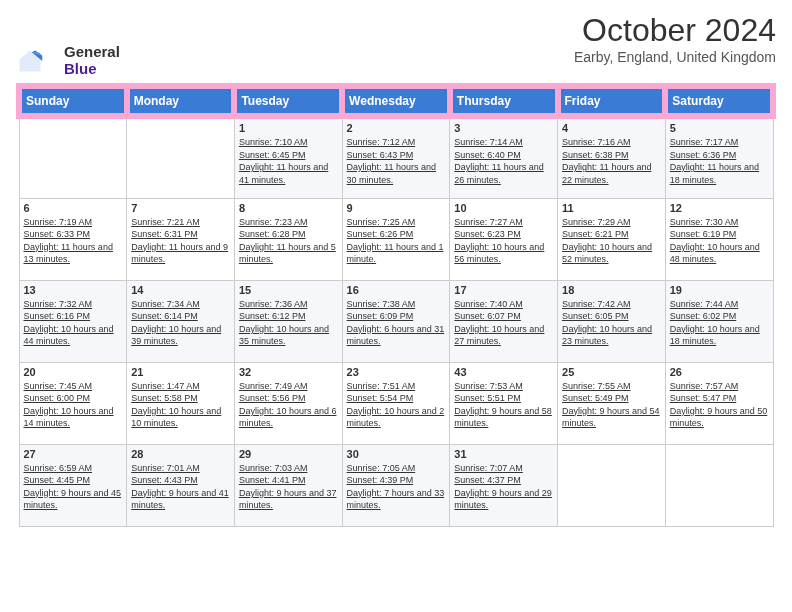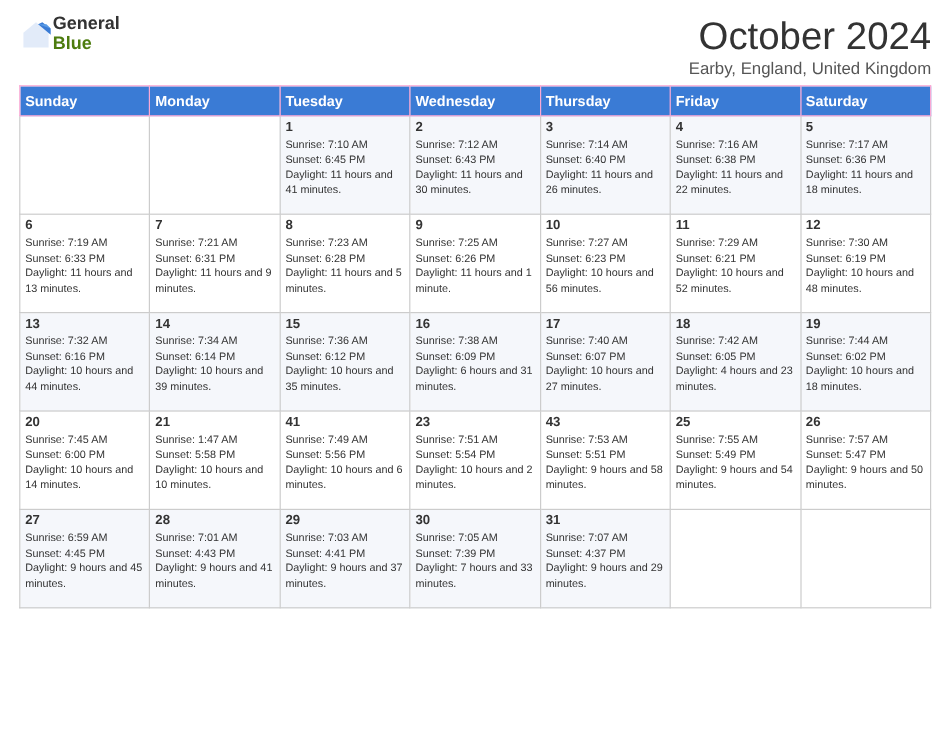--- a/index.html
+++ b/index.html
@@ -18,29 +18,30 @@
     }
     .header {
       display: flex;
       justify-content: space-between;
       align-items: flex-start;
       margin-bottom: 6px;
     }
     .logo {
       display: flex;
       align-items: center;
-      gap: 0;
+      gap: 20px;
+      margin-top: 32px;
     }
     .logo-text {
       font-size: 15px;
       font-weight: bold;
       line-height: 1.1;
     }
     .logo-text .general { color: #333; }
-    .logo-text .blue { color: #4d7c0f; }
+    .logo-text .blue { color: #4c1d95; }
     .logo-icon {
       width: 28px;
       height: 28px;
     }
     .title-block {
       text-align: right;
     }
     .month-title {
       font-size: 32px;
       font-weight: normal;
@@ -55,21 +56,21 @@
       border-collapse: collapse;
       table-layout: fixed;
     }
     .calendar th {
       background: #3a7bd5;
       color: #fff;
       font-size: 12px;
       font-weight: bold;
       padding: 5px 4px;
       text-align: left;
-      border: 1px solid #f9a8d4;
+      border: 6px solid #f9a8d4;
     }
     .calendar td {
       border: 1px solid #ccc;
       vertical-align: top;
       padding: 3px 4px;
       font-size: 9.5px;
       color: #333;
       height: 82px;
       background: #fff;
     }
@@ -85,20 +86,21 @@
       display: block;
       margin-bottom: 2px;
     }
     .empty {
       background: #fff !important;
     }
     .cell-content {
       font-size: 9px;
       line-height: 1.4;
       color: #333;
+      text-decoration: underline;
     }
   </style>
 </head>
 <body>
 
 <div class="page">
   <div class="header">
     <div class="logo">
       <svg class="logo-icon" viewBox="0 0 32 32" xmlns="http://www.w3.org/2000/svg">
         <rect x="0" y="0" width="32" height="32" fill="#fff"></rect>
@@ -271,21 +273,21 @@
             <div>Sunrise: 7:40 AM</div>
             <div>Sunset: 6:07 PM</div>
             <div>Daylight: 10 hours and 27 minutes.</div>
           </div>
         </td>
           <td>
           <span class="day-num">18</span>
           <div class="cell-content">
             <div>Sunrise: 7:42 AM</div>
             <div>Sunset: 6:05 PM</div>
-            <div>Daylight: 4 hours and 23 minutes.</div>
+            <div>Daylight: 10 hours and 23 minutes.</div>
           </div>
         </td>
           <td>
           <span class="day-num">19</span>
           <div class="cell-content">
             <div>Sunrise: 7:44 AM</div>
             <div>Sunset: 6:02 PM</div>
             <div>Daylight: 10 hours and 18 minutes.</div>
           </div>
         </td>
@@ -301,21 +303,21 @@
         </td>
           <td>
           <span class="day-num">21</span>
           <div class="cell-content">
             <div>Sunrise: 1:47 AM</div>
             <div>Sunset: 5:58 PM</div>
             <div>Daylight: 10 hours and 10 minutes.</div>
           </div>
         </td>
           <td>
-          <span class="day-num">41</span>
+          <span class="day-num">32</span>
           <div class="cell-content">
             <div>Sunrise: 7:49 AM</div>
             <div>Sunset: 5:56 PM</div>
             <div>Daylight: 10 hours and 6 minutes.</div>
           </div>
         </td>
           <td>
           <span class="day-num">23</span>
           <div class="cell-content">
             <div>Sunrise: 7:51 AM</div>
@@ -370,21 +372,21 @@
           <div class="cell-content">
             <div>Sunrise: 7:03 AM</div>
             <div>Sunset: 4:41 PM</div>
             <div>Daylight: 9 hours and 37 minutes.</div>
           </div>
         </td>
           <td>
           <span class="day-num">30</span>
           <div class="cell-content">
             <div>Sunrise: 7:05 AM</div>
-            <div>Sunset: 7:39 PM</div>
+            <div>Sunset: 4:39 PM</div>
             <div>Daylight: 7 hours and 33 minutes.</div>
           </div>
         </td>
           <td>
           <span class="day-num">31</span>
           <div class="cell-content">
             <div>Sunrise: 7:07 AM</div>
             <div>Sunset: 4:37 PM</div>
             <div>Daylight: 9 hours and 29 minutes.</div>
           </div>

